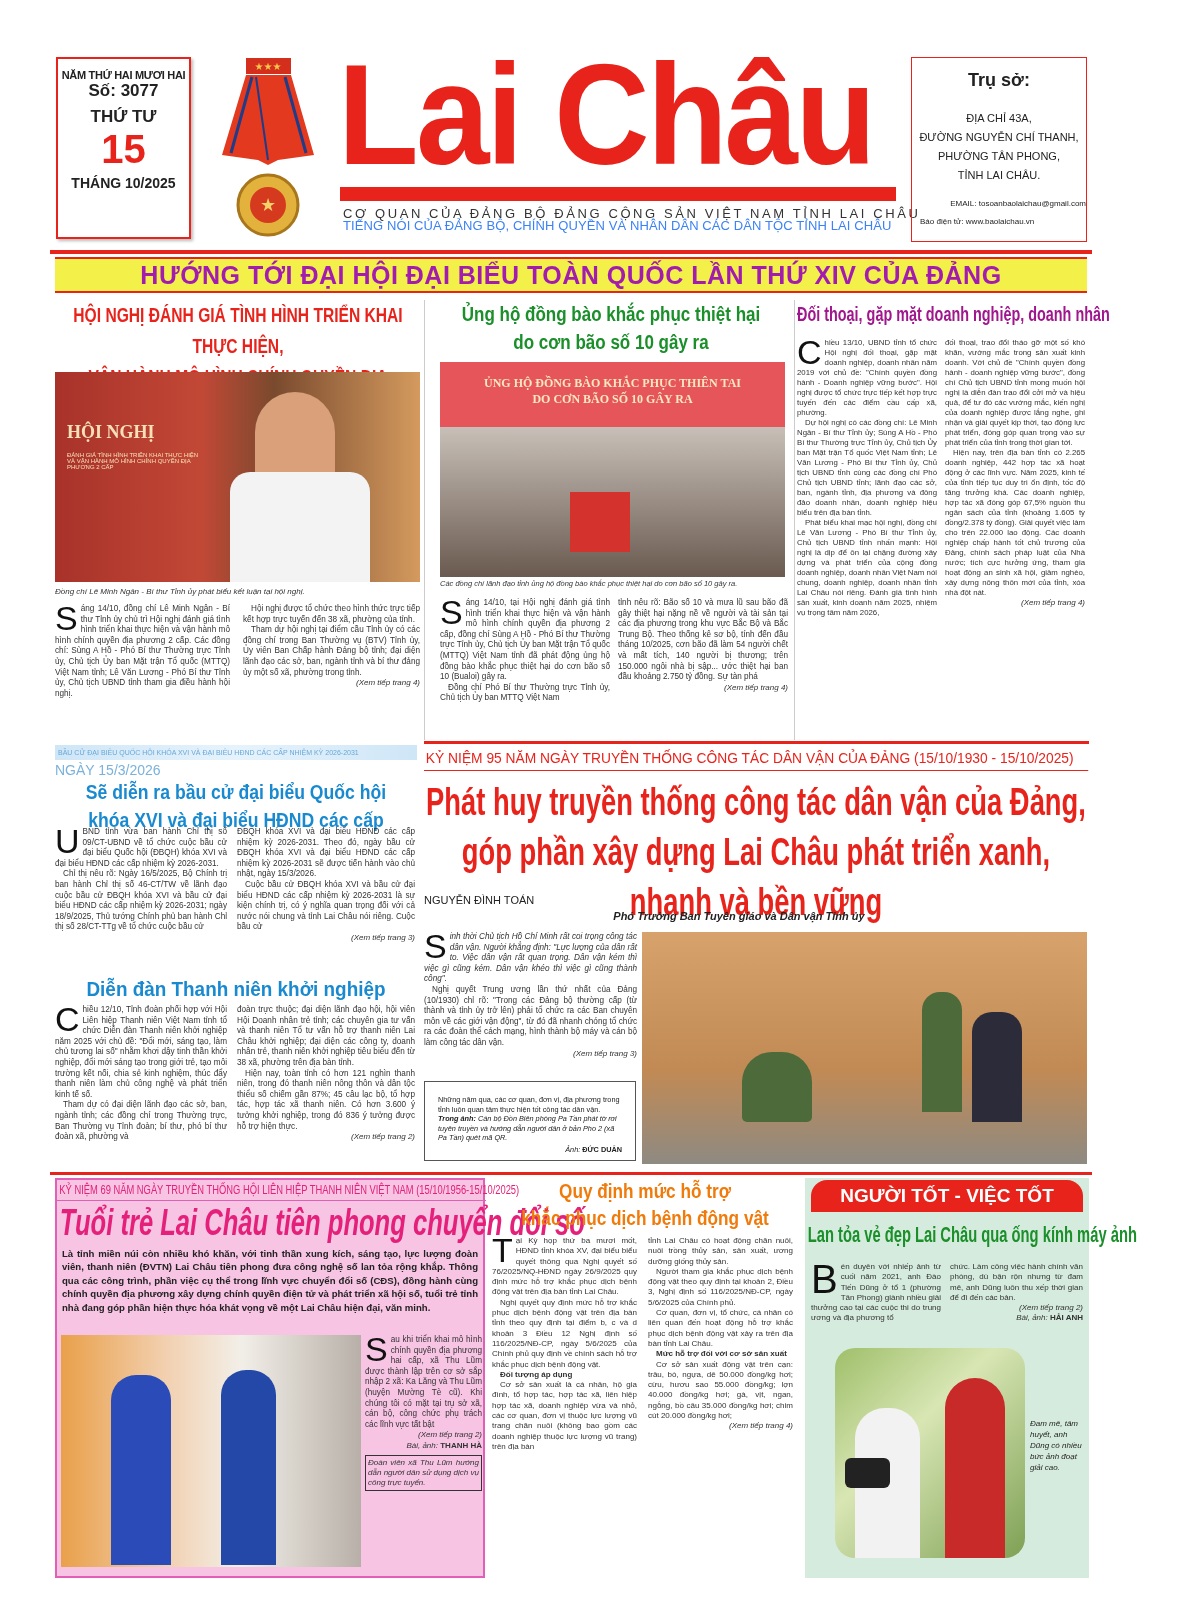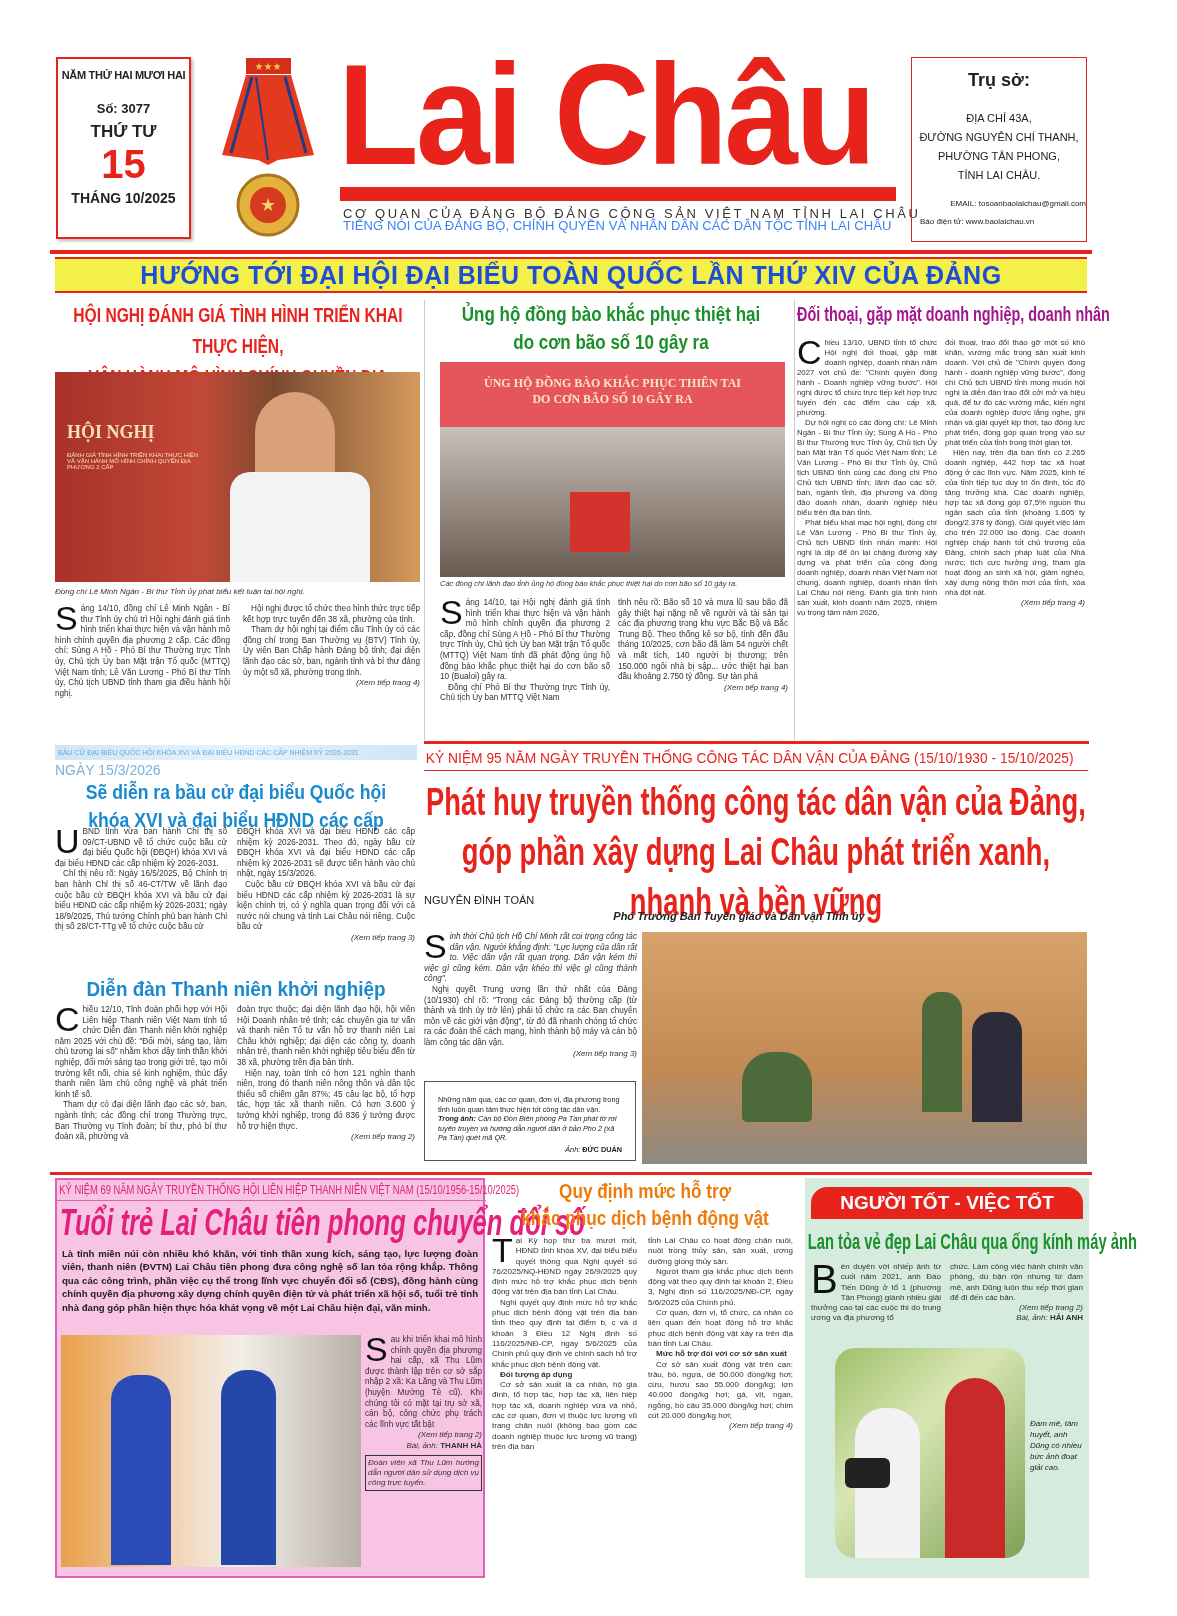--- a/index.html
+++ b/index.html
@@ -10,21 +10,21 @@
 .dropcap{float:left;font-size:34px;line-height:28px;margin:0 3px 0 0;font-weight:normal;color:#111}
 .cont{font-style:italic;text-align:right;font-size:8px;color:#333}
 .caption{font-style:italic;font-size:8px;color:#333}
 .photo{background:linear-gradient(135deg,#8a5a3a,#c9a07a);overflow:hidden}
 </style>
 </head>
 <body>
 
 <div class="abs" style="left:56px;top:57px;width:135px;height:182px;border:2px solid #e8231b;text-align:center;box-shadow:2px 2px 3px #bbb">
   <div style="font-size:11px;font-weight:bold;margin-top:10px;letter-spacing:-0.3px">NĂM THỨ HAI MƯƠI HAI</div>
-  <div style="font-size:13px;font-weight:bold;margin-top:20px">Số: 3077</div>
+  <div style="font-size:17px;font-weight:bold;margin-top:0">Số: 3077</div>
   <div style="font-size:17px;font-weight:bold;margin-top:6px">THỨ TƯ</div>
   <div style="font-size:40px;font-weight:bold;color:#e8231b;line-height:40px;margin-top:2px">15</div>
   <div style="font-size:14px;font-weight:bold;margin-top:6px">THÁNG 10/2025</div>
 </div>
 
 <div class="abs" style="left:216px;top:55px;width:105px;height:185px">
   <svg width="105" height="185" viewBox="0 0 105 185">
     <rect x="30" y="3" width="45" height="16" fill="#d32f1c"></rect>
     <text x="52" y="15" font-size="10" fill="#f6c84a" text-anchor="middle">★★★</text>
     <polygon points="30,20 75,20 98,100 62,105 52,110 42,105 6,100" fill="#e2391f"></polygon>
@@ -48,21 +48,21 @@
   <div style="font-size:11px;margin-top:7px;white-space:nowrap">ĐƯỜNG NGUYỄN CHÍ THANH,</div>
   <div style="font-size:11px;margin-top:7px">PHƯỜNG TÂN PHONG,</div>
   <div style="font-size:11px;margin-top:7px">TỈNH LAI CHÂU.</div>
   <div style="font-size:8px;margin-top:18px;text-align:right;padding-left:8px">EMAIL: tosoanbaolaichau@gmail.com</div>
   <div style="font-size:8px;margin-top:9px;text-align:left;padding-left:8px">Báo điện tử: www.baolaichau.vn</div>
 </div>
 
 <div class="abs" style="left:50px;top:250px;width:1042px;height:4px;background:#e8231b"></div>
 
 <div class="abs" style="left:55px;top:257px;width:1032px;height:36px;background:#f4f04a;border-top:2px solid #e8231b;border-bottom:2px solid #e8231b;text-align:center">
-  <span style="font-size:25px;font-weight:bold;color:#1d4ed8;line-height:32px;letter-spacing:0.5px">HƯỚNG TỚI ĐẠI HỘI ĐẠI BIỂU TOÀN QUỐC LẦN THỨ XIV CỦA ĐẢNG</span>
+  <span style="font-size:25px;font-weight:bold;color:#a21caf;line-height:32px;letter-spacing:0.5px">HƯỚNG TỚI ĐẠI HỘI ĐẠI BIỂU TOÀN QUỐC LẦN THỨ XIV CỦA ĐẢNG</span>
 </div>
 
 <div class="abs" style="left:55px;top:300px;width:365px;height:440px">
   <div style="text-align:center;color:#e8231b;font-weight:bold;font-size:20px;line-height:31px;transform:scaleX(0.78);transform-origin:center top;width:470px;margin-left:-52px">
     <div>HỘI NGHỊ ĐÁNH GIÁ TÌNH HÌNH TRIỂN KHAI THỰC HIỆN,</div>
     <div>VẬN HÀNH MÔ HÌNH CHÍNH QUYỀN ĐỊA PHƯƠNG 2 CẤP</div>
   </div>
   <div class="photo" style="position:absolute;left:0;top:72px;width:365px;height:210px;background:linear-gradient(90deg,#a8322a 0%,#c24836 40%,#7a4a2e 60%,#d49a5e 100%)">
     <div style="position:absolute;left:12px;top:50px;color:#f7e0b8;font-size:18px;font-weight:bold;font-family:'Liberation Serif',serif">HỘI NGHỊ</div>
     <div style="position:absolute;left:12px;top:80px;width:140px;color:#f7e0b8;font-size:6px">ĐÁNH GIÁ TÌNH HÌNH TRIỂN KHAI THỰC HIỆN VÀ VẬN HÀNH MÔ HÌNH CHÍNH QUYỀN ĐỊA PHƯƠNG 2 CẤP</div>
@@ -97,21 +97,21 @@
   </div>
   <div class="body-text" style="position:absolute;left:188px;top:298px;width:170px">
     <span>tỉnh nêu rõ: Bão số 10 và mưa lũ sau bão đã gây thiệt hại nặng nề về người và tài sản tại các địa phương trong khu vực Bắc Bộ và Bắc Trung Bộ. Theo thống kê sơ bộ, tính đến đầu tháng 10/2025, cơn bão đã làm 54 người chết và mất tích, 140 người bị thương; trên 150.000 ngôi nhà bị sập... ước thiệt hại ban đầu khoảng 2.750 tỷ đồng. Sự tàn phá</span>
     <div class="cont">(Xem tiếp trang 4)</div>
   </div>
 </div>
 
 <div class="abs" style="left:797px;top:300px;width:292px;height:440px">
   <div style="color:#a0168c;font-weight:bold;font-size:20px;white-space:nowrap;transform:scaleX(0.72);transform-origin:left top;line-height:28px">Đối thoại, gặp mặt doanh nghiệp, doanh nhân</div>
   <div class="body-text" style="position:absolute;left:0;top:38px;width:140px;font-size:7.8px;line-height:10px">
-    <span class="dropcap">C</span><span>hiều 13/10, UBND tỉnh tổ chức Hội nghị đối thoại, gặp mặt doanh nghiệp, doanh nhân năm 2027 với chủ đề: "Chính quyền đồng hành - Doanh nghiệp vững bước". Hội nghị được tổ chức trực tiếp kết hợp trực tuyến đến các điểm cầu cấp xã, phường.</span>
+    <span class="dropcap">C</span><span>hiều 13/10, UBND tỉnh tổ chức Hội nghị đối thoại, gặp mặt doanh nghiệp, doanh nhân năm 2019 với chủ đề: "Chính quyền đồng hành - Doanh nghiệp vững bước". Hội nghị được tổ chức trực tiếp kết hợp trực tuyến đến các điểm cầu cấp xã, phường.</span>
     <p>Dự hội nghị có các đồng chí: Lê Minh Ngân - Bí thư Tỉnh ủy; Sùng A Hồ - Phó Bí thư Thường trực Tỉnh ủy, Chủ tịch Ủy ban Mặt trận Tổ quốc Việt Nam tỉnh; Lê Văn Lương - Phó Bí thư Tỉnh ủy, Chủ tịch UBND tỉnh cùng các đồng chí Phó Chủ tịch UBND tỉnh; lãnh đạo các sở, ban, ngành tỉnh, địa phương và đông đảo doanh nhân, doanh nghiệp hiệu biểu trên địa bàn tỉnh.</p>
     <p>Phát biểu khai mạc hội nghị, đồng chí Lê Văn Lương - Phó Bí thư Tỉnh ủy, Chủ tịch UBND tỉnh nhấn mạnh: Hội nghị là dịp để ôn lại chặng đường xây dựng và phát triển của cộng đồng doanh nghiệp, doanh nhân Việt Nam nói chung, doanh nghiệp, doanh nhân tỉnh Lai Châu nói riêng. Đánh giá tình hình sản xuất, kinh doanh năm 2025, nhiệm vụ trọng tâm năm 2026,</p>
   </div>
   <div class="body-text" style="position:absolute;left:148px;top:38px;width:140px;font-size:7.8px;line-height:10px">
     <span>đối thoại, trao đổi tháo gỡ một số khó khăn, vướng mắc trong sản xuất kinh doanh. Với chủ đề "Chính quyền đồng hành - doanh nghiệp vững bước", đồng chí Chủ tịch UBND tỉnh mong muốn hội nghị là diễn đàn trao đổi cởi mở và hiệu quả, để tư đó các vướng mắc, kiến nghị của doanh nghiệp được lắng nghe, ghi nhận và giải quyết kịp thời, tạo động lực phát triển, đóng góp quan trọng vào sự phát triển của tỉnh trong thời gian tới.</span>
     <p>Hiện nay, trên địa bàn tỉnh có 2.265 doanh nghiệp, 442 hợp tác xã hoạt động ở các lĩnh vực. Năm 2025, kinh tế của tỉnh tiếp tục duy trì ổn định, tốc độ tăng trưởng khá. Các doanh nghiệp, hợp tác xã đóng góp 67,5% nguồn thu ngân sách của tỉnh (khoảng 1.605 tỷ đồng/2.378 tỷ đồng). Giải quyết việc làm cho trên 22.000 lao động. Các doanh nghiệp chấp hành tốt chủ trương của Đảng, chính sách pháp luật của Nhà nước; tích cực hưởng ứng, tham gia hoạt động an sinh xã hội, giảm nghèo, xây dựng nông thôn mới của tỉnh, xóa nhà đột nát.</p>
     <div class="cont">(Xem tiếp trang 4)</div>
   </div>
 </div>
 
@@ -209,21 +209,21 @@
     <span>tỉnh Lai Châu có hoạt động chăn nuôi, nuôi trồng thủy sản, sản xuất, ương dưỡng giống thủy sản.</span>
     <p>Người tham gia khắc phục dịch bệnh động vật theo quy định tại khoản 2, Điều 3, Nghị định số 116/2025/NĐ-CP, ngày 5/6/2025 của Chính phủ.</p>
     <p>Cơ quan, đơn vị, tổ chức, cá nhân có liên quan đến hoạt động hỗ trợ khắc phục dịch bệnh động vật xảy ra trên địa bàn tỉnh Lai Châu.</p>
     <div style="font-weight:bold;padding-left:8px">Mức hỗ trợ đối với cơ sở sản xuất</div>
     <p>Cơ sở sản xuất động vật trên cạn: trâu, bò, ngựa, dê 50.000 đồng/kg hơi; cừu, hươu sao 55.000 đồng/kg; lợn 40.000 đồng/kg hơi; gà, vịt, ngan, ngỗng, bồ câu 35.000 đồng/kg hơi; chim cút 20.000 đồng/kg hơi;</p>
     <div class="cont">(Xem tiếp trang 4)</div>
   </div>
 </div>
 
 <div class="abs" style="left:805px;top:1178px;width:284px;height:400px;background:#d5ebdd">
-  <div style="margin:9px 6px 0;background:#e8231b;color:#fff;font-weight:bold;font-size:19px;text-align:center;border-radius:16px 16px 0 0;padding:5px 0">NGƯỜI TỐT - VIỆC TỐT</div>
+  <div style="margin:2px 6px 0;background:#e8231b;color:#fff;font-weight:bold;font-size:19px;text-align:center;border-radius:16px 16px 0 0;padding:5px 0">NGƯỜI TỐT - VIỆC TỐT</div>
   <div style="color:#1a8f2a;font-weight:bold;font-size:22px;white-space:nowrap;line-height:38px;padding-left:4px;transform:scaleX(0.67);transform-origin:left top;margin-top:4px">Lan tỏa vẻ đẹp Lai Châu qua ống kính máy ảnh</div>
   <div class="body-text" style="position:absolute;left:6px;top:84px;width:130px;font-size:8px;line-height:10.3px">
     <span class="dropcap" style="font-size:40px;line-height:34px">B</span><span>én duyên với nhiếp ảnh từ cuối năm 2021, anh Đào Tiến Dũng ở tổ 1 (phường Tân Phong) giành nhiều giải thưởng cao tại các cuộc thi do trung ương và địa phương tổ</span>
   </div>
   <div class="body-text" style="position:absolute;left:145px;top:84px;width:133px;font-size:8px;line-height:10.3px">
     <span>chức. Làm công việc hành chính văn phòng, dù bận rộn nhưng từ đam mê, anh Dũng luôn thu xếp thời gian để đi đến các bản.</span>
     <div class="cont">(Xem tiếp trang 2)</div>
     <div style="text-align:right;font-size:8px"><i>Bài, ảnh:</i> <b>HẢI ANH</b></div>
   </div>
   <div class="photo" style="position:absolute;left:30px;top:170px;width:190px;height:210px;border-radius:20px;background:linear-gradient(135deg,#9fbf6a 0%,#d8e6b4 40%,#7ea054 100%)">

